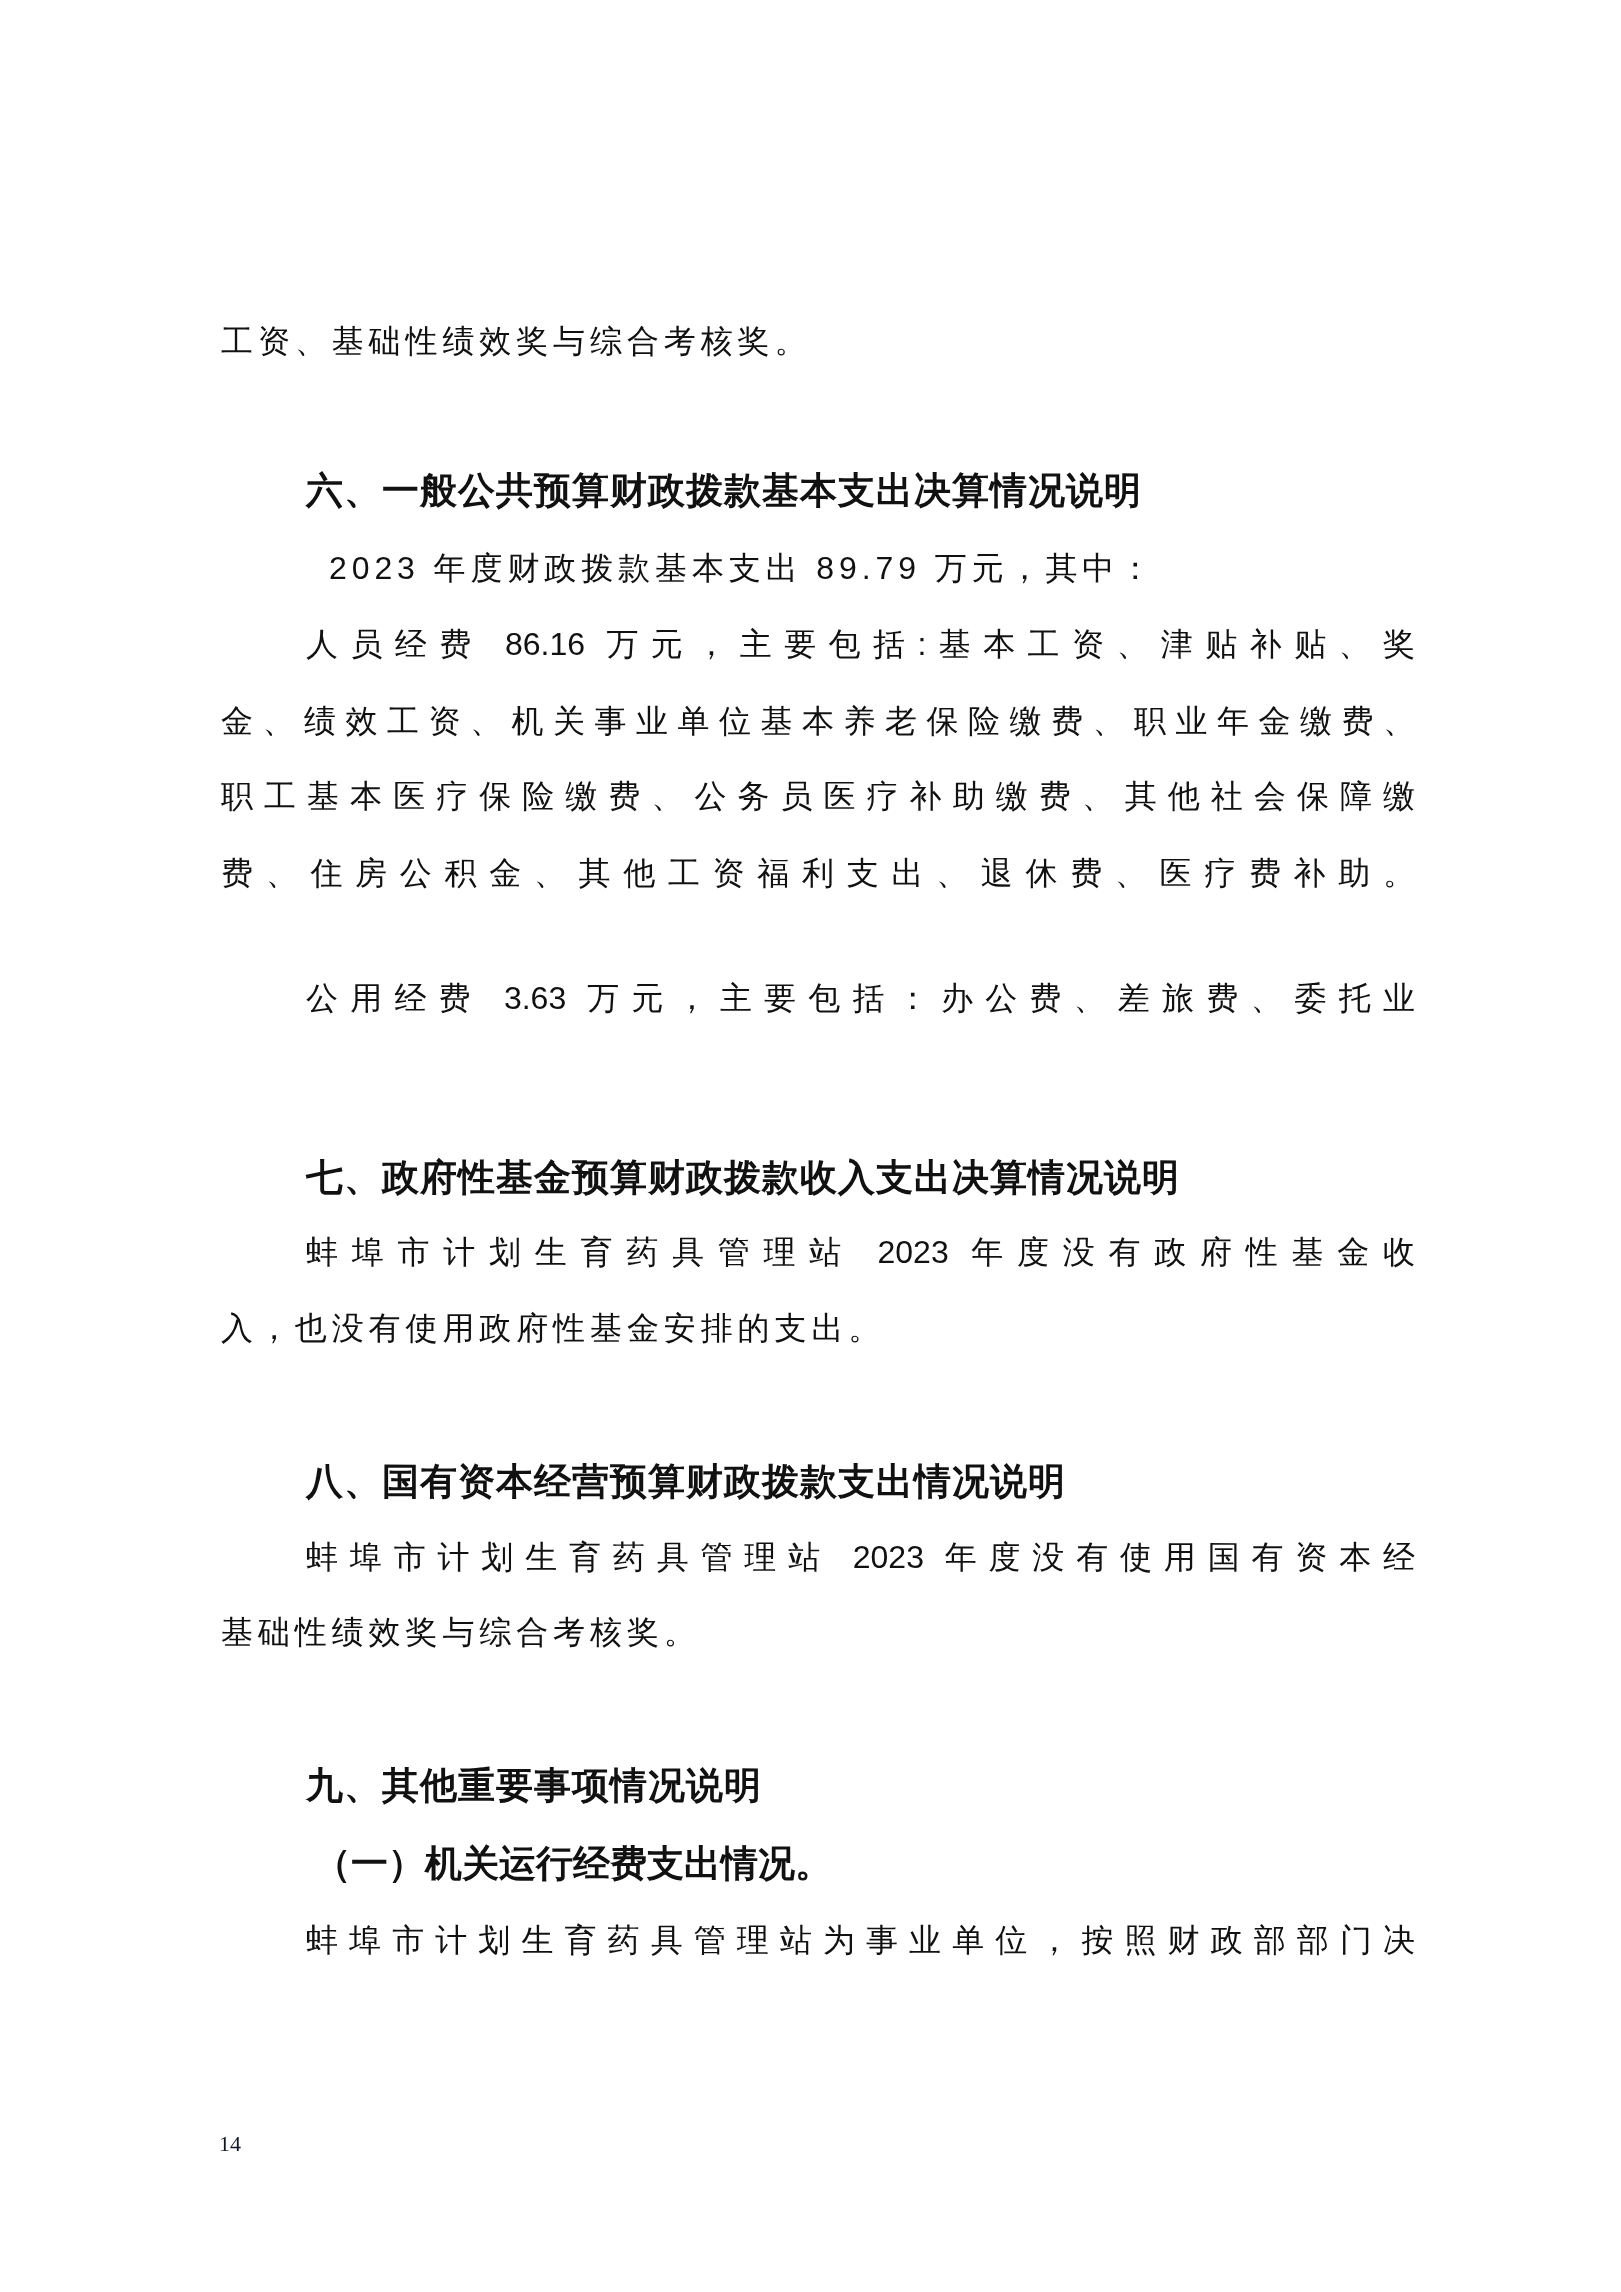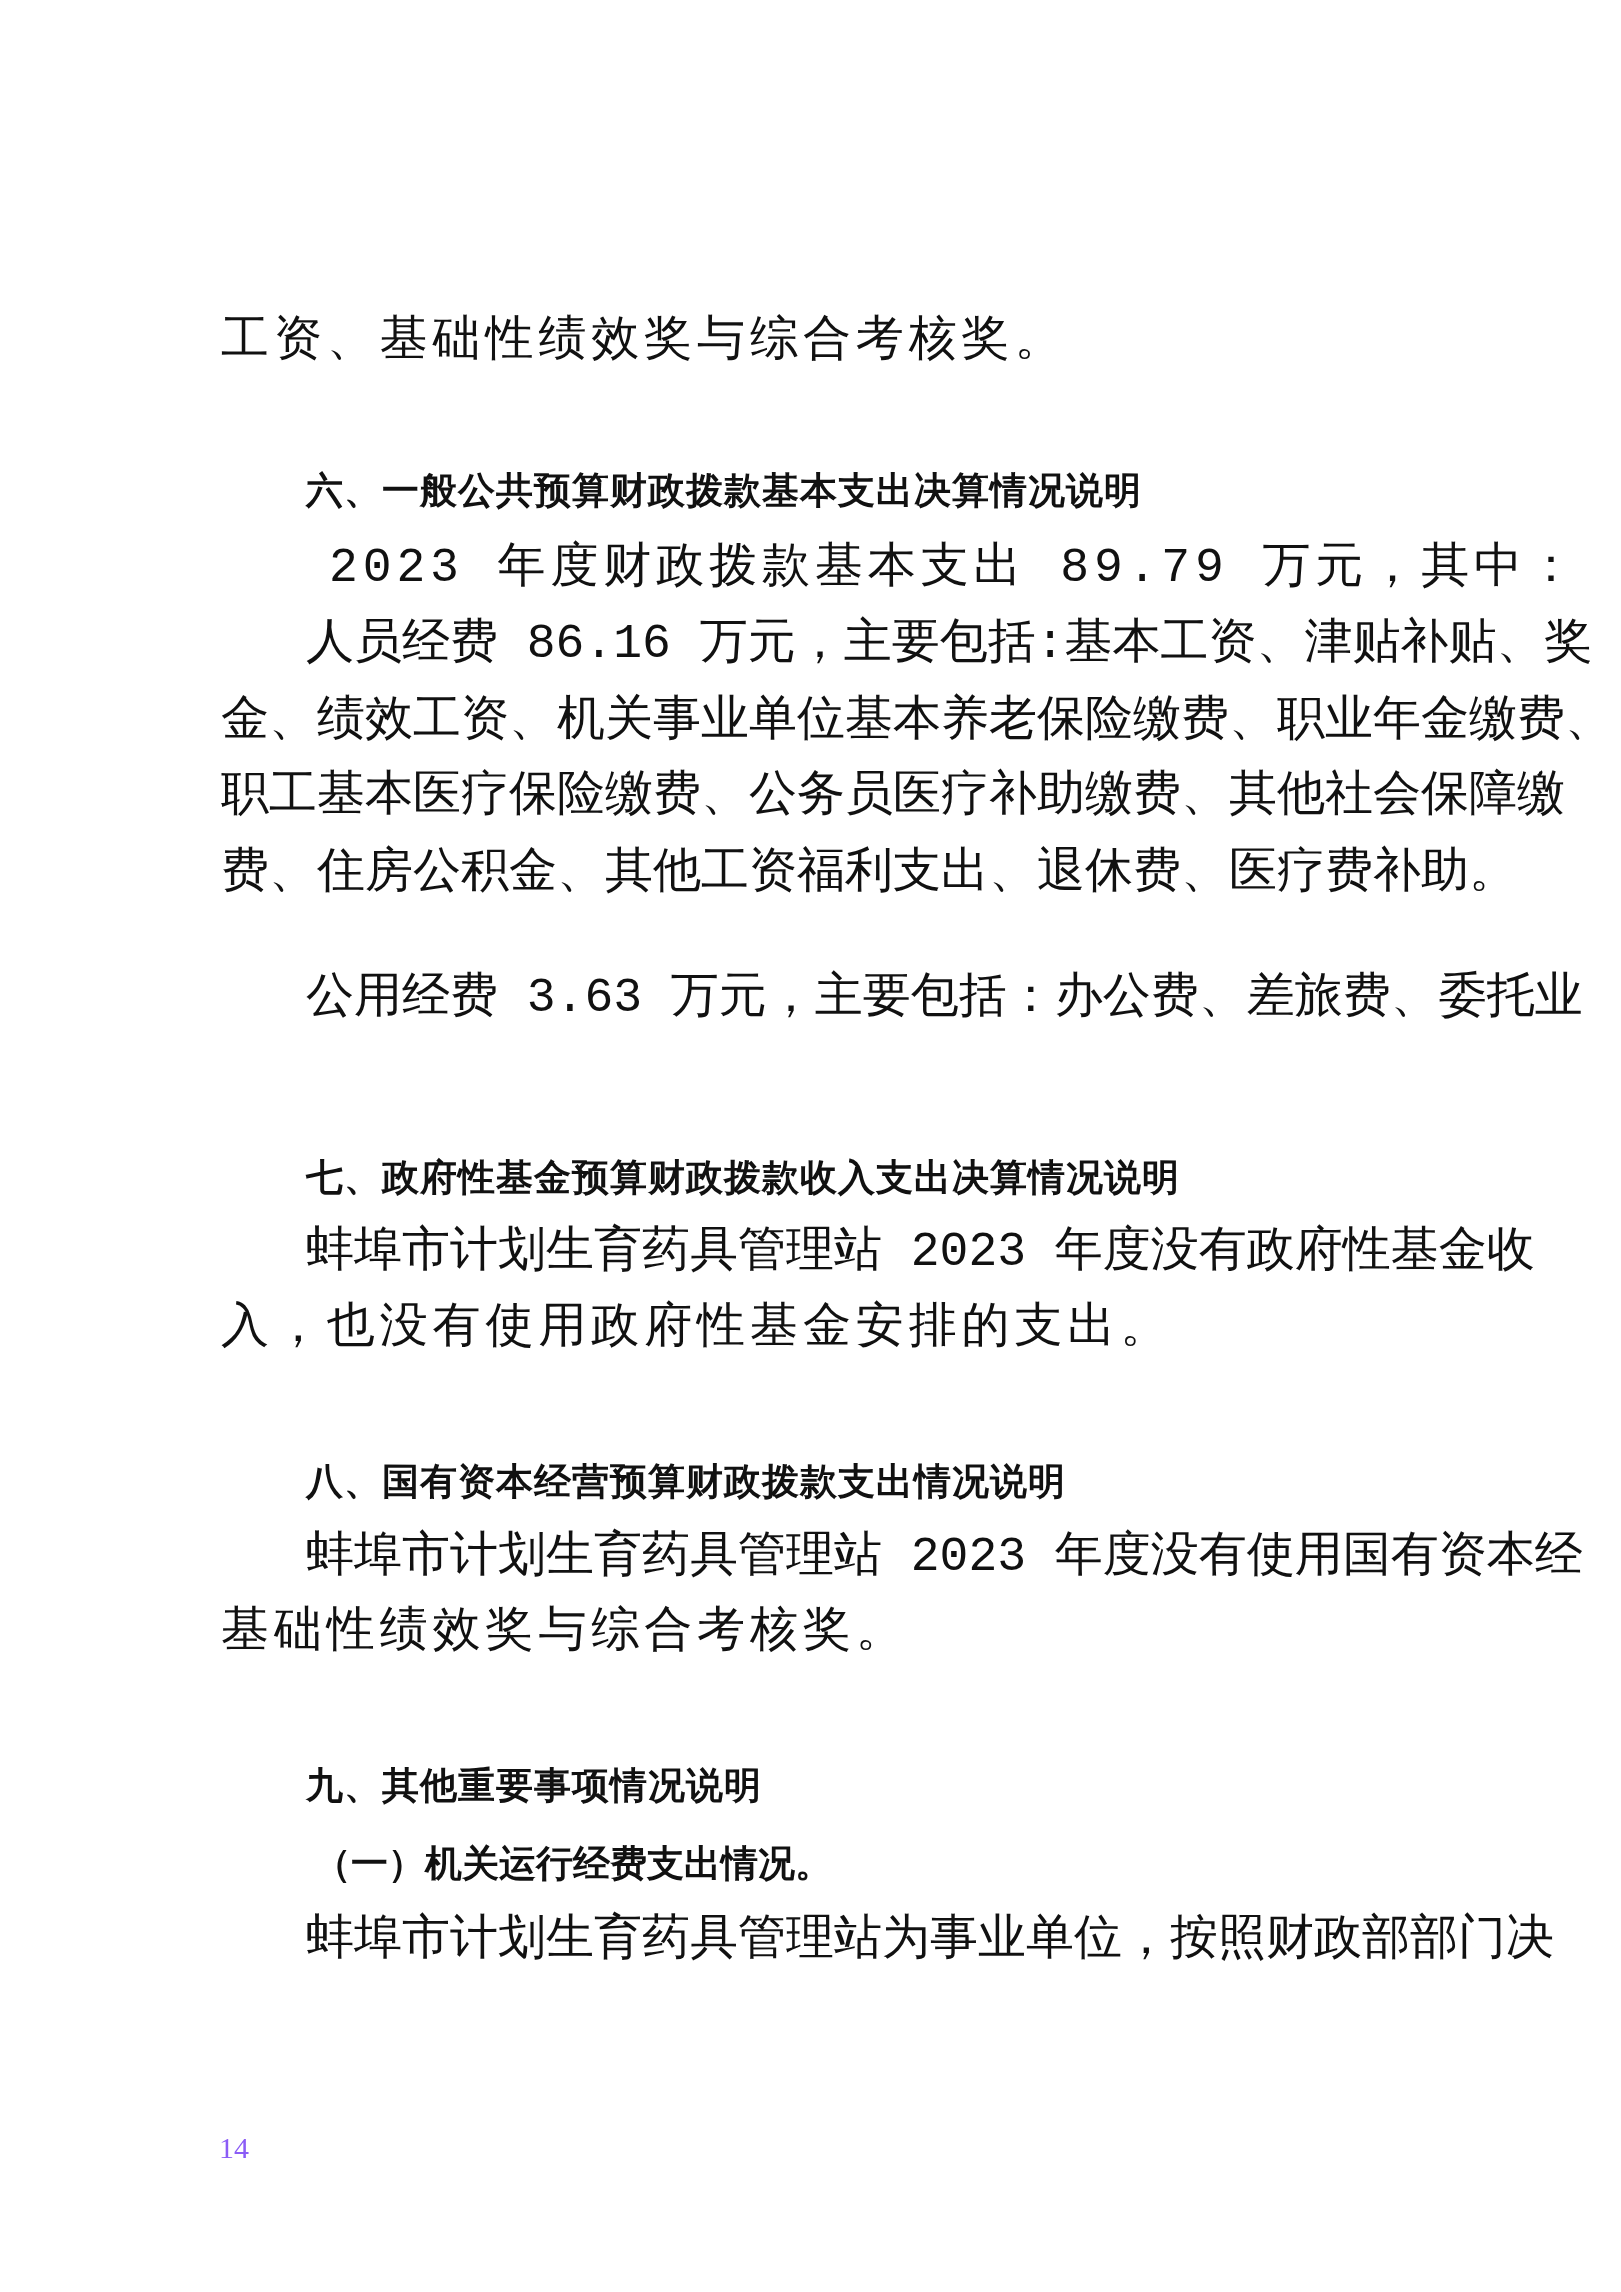--- a/index.html
+++ b/index.html
@@ -4,22 +4,22 @@
   <style>
     html, body { margin: 0; padding: 0; background: #ffffff; }
     body { width: 1621px; height: 2293px; position: relative; overflow: hidden; }
     .page { position: absolute; left: 0; top: 0; width: 1621px; height: 2293px; background: #ffffff; }
     .line {
       position: absolute;
       left: 221px;
       width: 1194px;
       height: 45px;
       line-height: 45px;
-      font-family: Liberation Mono, monospace;
-      font-size: 48px;
+      font-family: Liberation Sans, sans-serif;
+      font-size: 32px;
       color: #111111;
       white-space: nowrap;
       text-align: justify;
       text-align-last: justify;
     }
     .line.indent { left: 306px; width: 1109px; }
     .line.short { text-align-last: left; letter-spacing: 4.9px; }
     .line.heading {
       font-family: Liberation Serif, serif;
       font-weight: bold;
@@ -37,22 +37,22 @@
       text-align: left;
       text-align-last: left;
       width: auto;
       margin-left: 20px;
     }
     .page-number {
       position: absolute;
       left: 219px;
       top: 2131px;
       font-family: "Liberation Serif", "DejaVu Serif", serif;
-      font-size: 30px;
-      color: #8b5cf6;
+      font-size: 22px;
+      color: #0f172a;
       text-align: center;
     }
   </style>
 </head>
 <body>
 
 <div class="page">
 
   <div class="line short" style="top:319px;">工资、基础性绩效奖与综合考核奖。</div>
 

